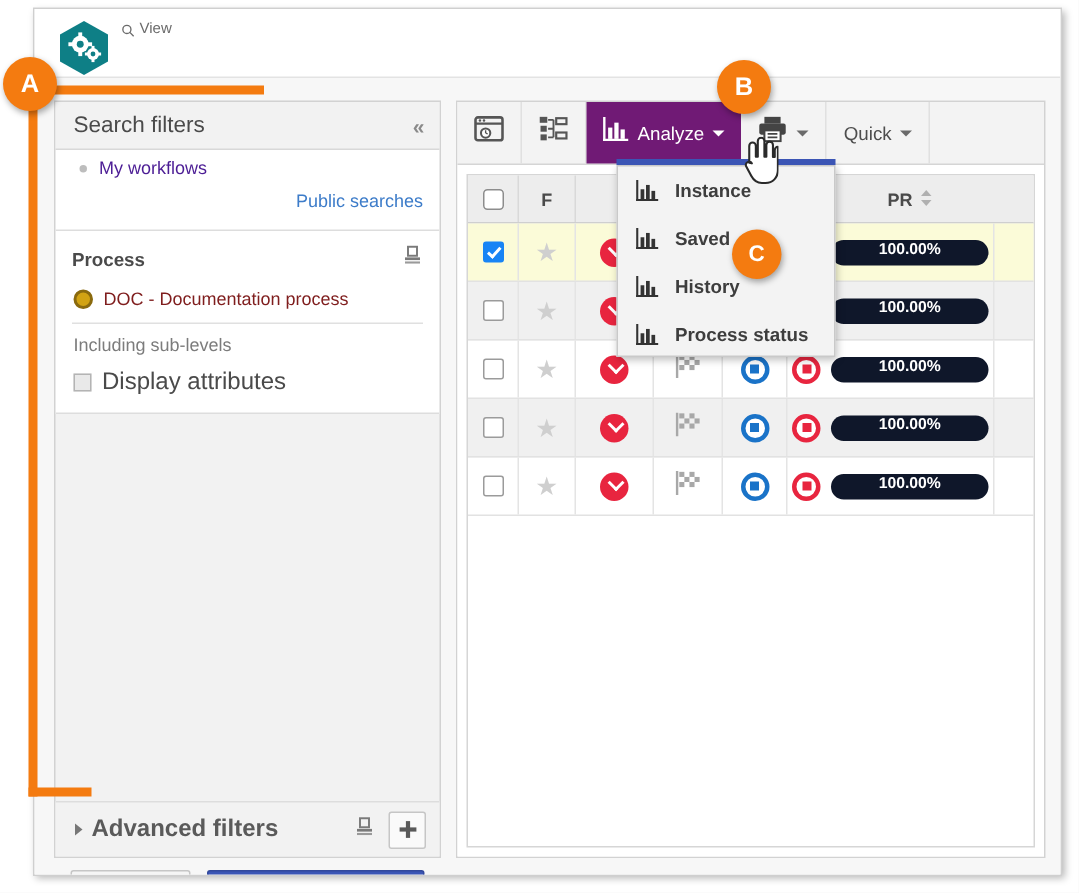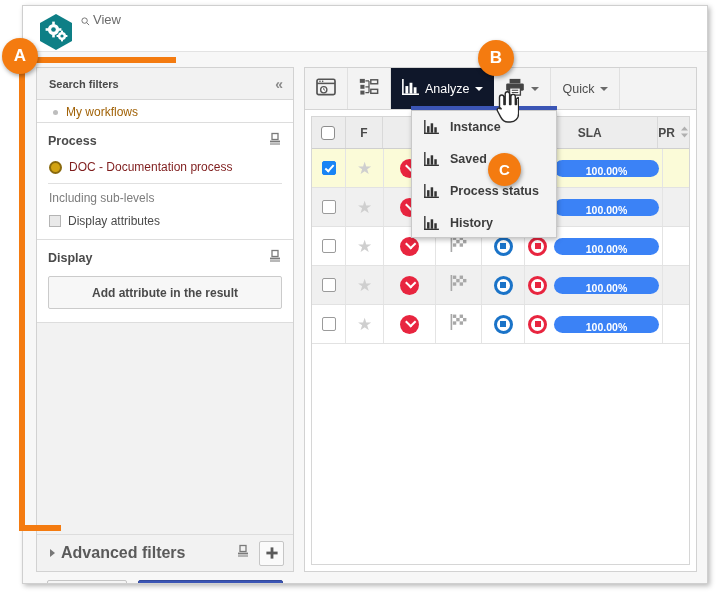--- a/index.html
+++ b/index.html
@@ -26,42 +26,42 @@
   
   .app-header{
     position:absolute;left:0;top:0;width:100%;height:46px;
     background:#ffffff;border-bottom:1px solid #e3e3e3;box-sizing:border-box;
   }
   .logo-hex{
     position:absolute;left:16px;top:7px;width:34px;height:38px;
   }
   .hdr-texts{position:absolute;left:58px;top:8px;}
   .hdr-view{
-    font-size:13px;color:#6b6b6b;line-height:12px;display:flex;align-items:center;gap:3px;
+    font-size:10px;color:#6b6b6b;line-height:12px;display:flex;align-items:center;gap:3px;
   }
   .hdr-view .mag{display:inline-block;width:9px;height:9px;position:relative;}
   .hdr-title{
     font-size:16px;font-weight:bold;color:#3b3b3b;line-height:19px;margin-top:1px;
     letter-spacing:-0.1px;
   }
 
   
   .app-body{position:absolute;left:0;top:46px;width:100%;height:533px;background:#f7f7f7;}
 
   
   .left-panel{
     position:absolute;left:13px;top:15px;width:258px;height:505px;
     background:#f2f2f2;border:1px solid #d2d2d2;box-sizing:border-box;
   }
   .lp-title-bar{
     height:32px;border-bottom:1px solid #d8d8d8;background:#f2f2f2;
     display:flex;align-items:center;justify-content:space-between;
     padding:0 10px 0 12px;box-sizing:border-box;
   }
-  .lp-title{font-size:11px;font-weight:bold;color:#4a4a4a;}
+  .lp-title{font-size:15px;font-weight:normal;color:#4a4a4a;}
   .collapse-ic{font-size:14px;color:#8a8a8a;font-weight:bold;cursor:pointer;line-height:1;}
 
   .lp-scroll{position:absolute;left:0;top:32px;width:100%;height:437px;overflow:hidden;}
 
   .card{background:#ffffff;border-bottom:1px solid #dddddd;box-sizing:border-box;}
   .card.pad{padding:12px 11px;}
 
   .qsearch{
     height:31px;border:1px solid #cccccc;background:#fff;border-radius:2px;
     display:flex;align-items:center;padding:0 9px;box-sizing:border-box;gap:7px;
@@ -70,38 +70,38 @@
 
   .sec-head{
     display:flex;align-items:center;justify-content:space-between;
     padding:9px 11px 6px 11px;
   }
   .sec-head .lbl{font-size:12.5px;font-weight:bold;color:#4a4a4a;}
   .sec-head .tools{display:flex;align-items:center;gap:9px;}
 
   .saved-item{display:flex;align-items:center;gap:8px;padding:5px 11px 3px 16px;}
   .saved-item .dot{width:5px;height:5px;border-radius:50%;background:#bdbdbd;display:block;}
-  .saved-item .txt{font-size:12px;color:#a16207;}
+  .saved-item .txt{font-size:12px;color:#4c1d95;}
   .pub-row{text-align:right;padding:3px 11px 10px 11px;}
   .pub-link{font-size:12px;color:#3d7cc9;cursor:pointer;}
 
   .proc-row{display:flex;align-items:center;gap:7px;padding:4px 11px 9px 12px;}
   .proc-bullet{
     width:13px;height:13px;border-radius:50%;
     background:#d2a313;border:2px solid #8a6a0e;box-sizing:border-box;
   }
   .proc-txt{font-size:12px;color:#7f1d1d;}
   .sep{height:1px;background:#e0e0e0;margin:0 11px;}
   .sub-levels{font-size:12px;color:#7c7c7c;padding:7px 11px 7px 12px;}
   .attr-row{display:flex;align-items:center;gap:7px;padding:2px 11px 11px 12px;}
   .cbox-sm{
     width:12px;height:12px;border:1px solid #b4b4b4;background:#e9e9e9;
     box-sizing:border-box;display:block;
   }
-  .attr-txt{font-size:12px;color:#4a4a4a;}
+  .attr-txt{font-size:16px;color:#4a4a4a;}
 
   .add-attr-btn{
     margin:3px 11px 13px 11px;height:31px;background:#f7f7f7;
     border:1px solid #cbcbcb;border-radius:2px;
     display:flex;align-items:center;justify-content:center;cursor:pointer;
   }
   .add-attr-btn span{font-size:12px;font-weight:bold;color:#4a4a4a;}
 
   .adv-bar{
     position:absolute;left:0;bottom:0;width:100%;height:37px;
@@ -135,21 +135,21 @@
   }
   .toolbar{
     height:42px;background:#f3f3f3;border-bottom:1px solid #d5d5d5;box-sizing:border-box;
     display:flex;align-items:stretch;
   }
   .tb-item{
     display:flex;align-items:center;justify-content:center;gap:6px;
     padding:0 11px;cursor:pointer;border-right:1px solid #e0e0e0;box-sizing:border-box;
   }
   .tb-item.plain{border-right:1px solid #e0e0e0;}
-  .tb-item.active{background:#0f172a;border-right:none;}
+  .tb-item.active{background:#701a75;border-right:none;}
   .tb-item.active .tb-lbl{color:#ffffff;}
   .tb-lbl{font-size:12.5px;color:#4d4d4d;}
   .caret-dn{
     width:0;height:0;border-top:4px solid #6a6a6a;border-left:4px solid transparent;
     border-right:4px solid transparent;display:block;
   }
   .caret-dn.white{border-top-color:#ffffff;}
   .tb-spacer{flex:1;border-right:none;}
 
   
@@ -189,22 +189,22 @@
 
   .badge-ico{width:19px;height:19px;border-radius:50%;display:flex;align-items:center;justify-content:center;}
   .badge-ico.red{background:#e8253f;}
   .badge-ico.ring-blue{background:#ffffff;border:3px solid #1a73c8;box-sizing:border-box;}
   .badge-ico.ring-red{background:#ffffff;border:3px solid #e8253f;box-sizing:border-box;}
   .sq-b{width:6px;height:6px;background:#1a73c8;display:block;}
   .sq-r{width:6px;height:6px;background:#e8253f;display:block;}
   .chev-w{width:6px;height:6px;border:solid #fff;border-width:0 2px 2px 0;transform:rotate(45deg) translate(-1px,-2px);display:block;}
 
   .sla-pill{
-    width:105px;height:17px;border-radius:9px;background:#3b82f6;
-    display:flex;align-items:flex-end;justify-content:center;
+    width:105px;height:17px;border-radius:9px;background:#0f172a;
+    display:flex;align-items:flex-start;justify-content:center;
   }
   .sla-pill span{font-size:10.5px;font-weight:bold;color:#ffffff;}
 
   
   .menu{
     position:absolute;left:388px;top:104px;width:146px;height:128px;
     background:#f3f3f3;border:1px solid #c9c9c9;box-sizing:border-box;
     box-shadow:1px 2px 5px rgba(0,0,0,0.25);
     z-index:40;
     font-weight:bold;
@@ -295,20 +295,23 @@
           <span class="collapse-ic">«</span>
         </div>
 
         <div class="lp-scroll">
 
 
           <div class="card">
             <div class="saved-item">
               <span class="dot"></span>
               <span class="txt">My workflows</span>
+            </div>
+            <div class="pub-row">
+              <span class="pub-link">Public searches</span>
             </div>
           </div>
 
           <div class="card">
             <div class="sec-head">
               <span class="lbl">Process</span>
               <span class="tools">
                 <span>
                   <svg width="14" height="14" viewBox="0 0 14 14">
                       <rect x="4" y="1.5" width="6" height="6" fill="none" stroke="#7a7a7a" stroke-width="1.3"></rect>
@@ -323,37 +326,20 @@
               <span class="proc-txt">DOC - Documentation process</span>
             </div>
             <div class="sep"></div>
             <div class="sub-levels">Including sub-levels</div>
             <div class="attr-row">
               <span class="cbox-sm"></span>
               <span class="attr-txt">Display attributes</span>
             </div>
           </div>
 
-          <div class="card">
-            <div class="sec-head">
-              <span class="lbl">Display</span>
-              <span class="tools">
-                <span>
-                  <svg width="14" height="14" viewBox="0 0 14 14">
-                      <rect x="4" y="1.5" width="6" height="6" fill="none" stroke="#7a7a7a" stroke-width="1.3"></rect>
-                      <rect x="2" y="8.6" width="10" height="1.8" fill="#7a7a7a"></rect>
-                      <rect x="2" y="11.3" width="10" height="1.4" fill="#9a9a9a"></rect>
-                    </svg>
-                </span>
-              </span>
-            </div>
-            <div class="add-attr-btn">
-              <span>Add attribute in the result</span>
-            </div>
-          </div>
 
         </div>
 
         <div class="adv-bar">
           <span class="adv-left">
             <span class="adv-caret"></span>
             <span class="adv-lbl">Advanced filters</span>
           </span>
           <span class="adv-right">
             <span>
@@ -450,23 +436,20 @@
         <div class="tbl">
           <div class="tbl-inner">
             <div class="thead">
               <div class="th" style="width:34px">
                 <span class="cbox hdr"></span>
               </div>
               <div class="th" style="width:38px">F</div>
               <div class="th" style="width:52px"></div>
               <div class="th" style="width:46px"></div>
               <div class="th" style="width:43px"></div>
-              <div class="th" style="width:138px">
-                <span>SLA</span>
-              </div>
               <div class="th" style="flex:1">
                 <span>PR</span>
                 <span class="sortic">
                   <svg width="9" height="12" viewBox="0 0 9 12">
                       <polygon points="4.5,0.6 8,4.6 1,4.6" fill="#b0b0b0"></polygon>
                       <polygon points="4.5,11.4 8,7.4 1,7.4" fill="#b0b0b0"></polygon>
                     </svg>
                 </span>
               </div>
             </div>
@@ -713,33 +696,33 @@
       <div class="menu-item">
         <span>
           <svg class="barico" width="15" height="14" viewBox="0 0 18 17">
               <line x1="0.9" y1="0" x2="0.9" y2="17" stroke="#333" stroke-width="1.7"></line>
               <line x1="0" y1="16.2" x2="18" y2="16.2" stroke="#333" stroke-width="1.7"></line>
               <rect x="3.6" y="7.5" width="3" height="8" fill="#333"></rect>
               <rect x="8" y="4" width="3" height="11.5" fill="#333"></rect>
               <rect x="12.4" y="8.8" width="3" height="6.7" fill="#333"></rect>
             </svg>
         </span>
-        <span class="menu-lbl">Process status</span>
+        <span class="menu-lbl">History</span>
       </div>
       <div class="menu-item">
         <span>
           <svg class="barico" width="15" height="14" viewBox="0 0 18 17">
               <line x1="0.9" y1="0" x2="0.9" y2="17" stroke="#333" stroke-width="1.7"></line>
               <line x1="0" y1="16.2" x2="18" y2="16.2" stroke="#333" stroke-width="1.7"></line>
               <rect x="3.6" y="7.5" width="3" height="8" fill="#333"></rect>
               <rect x="8" y="4" width="3" height="11.5" fill="#333"></rect>
               <rect x="12.4" y="8.8" width="3" height="6.7" fill="#333"></rect>
             </svg>
         </span>
-        <span class="menu-lbl">History</span>
+        <span class="menu-lbl">Process status</span>
       </div>
     </div>
 
     <div class="cursor">
       <svg width="26" height="32" viewBox="0 0 26 32">
         <path d="M6.5 17.5V6.3c0-1.3 1-2.3 2.2-2.3s2.2 1 2.2 2.3v7.2h1.3V3.1c0-1.3 1-2.3 2.2-2.3s2.2 1 2.2 2.3v10.4h1.3V5.6c0-1.2 1-2.2 2.2-2.2s2.2 1 2.2 2.2v8h1.2v-4.6c0-1.2 1-2.2 2.1-2.2v15.6c0 5-3.4 8.6-8.3 8.6h-2.4c-3.6 0-5.4-1.6-7-4.6l-3.4-6.4c-.6-1.1-.2-2.4.9-2.9 1-.5 2.2-.2 2.8.8z" fill="#ffffff" stroke="#2a2a2a" stroke-width="1.4" stroke-linejoin="round"></path>
       </svg>
     </div>
 
   </div>

